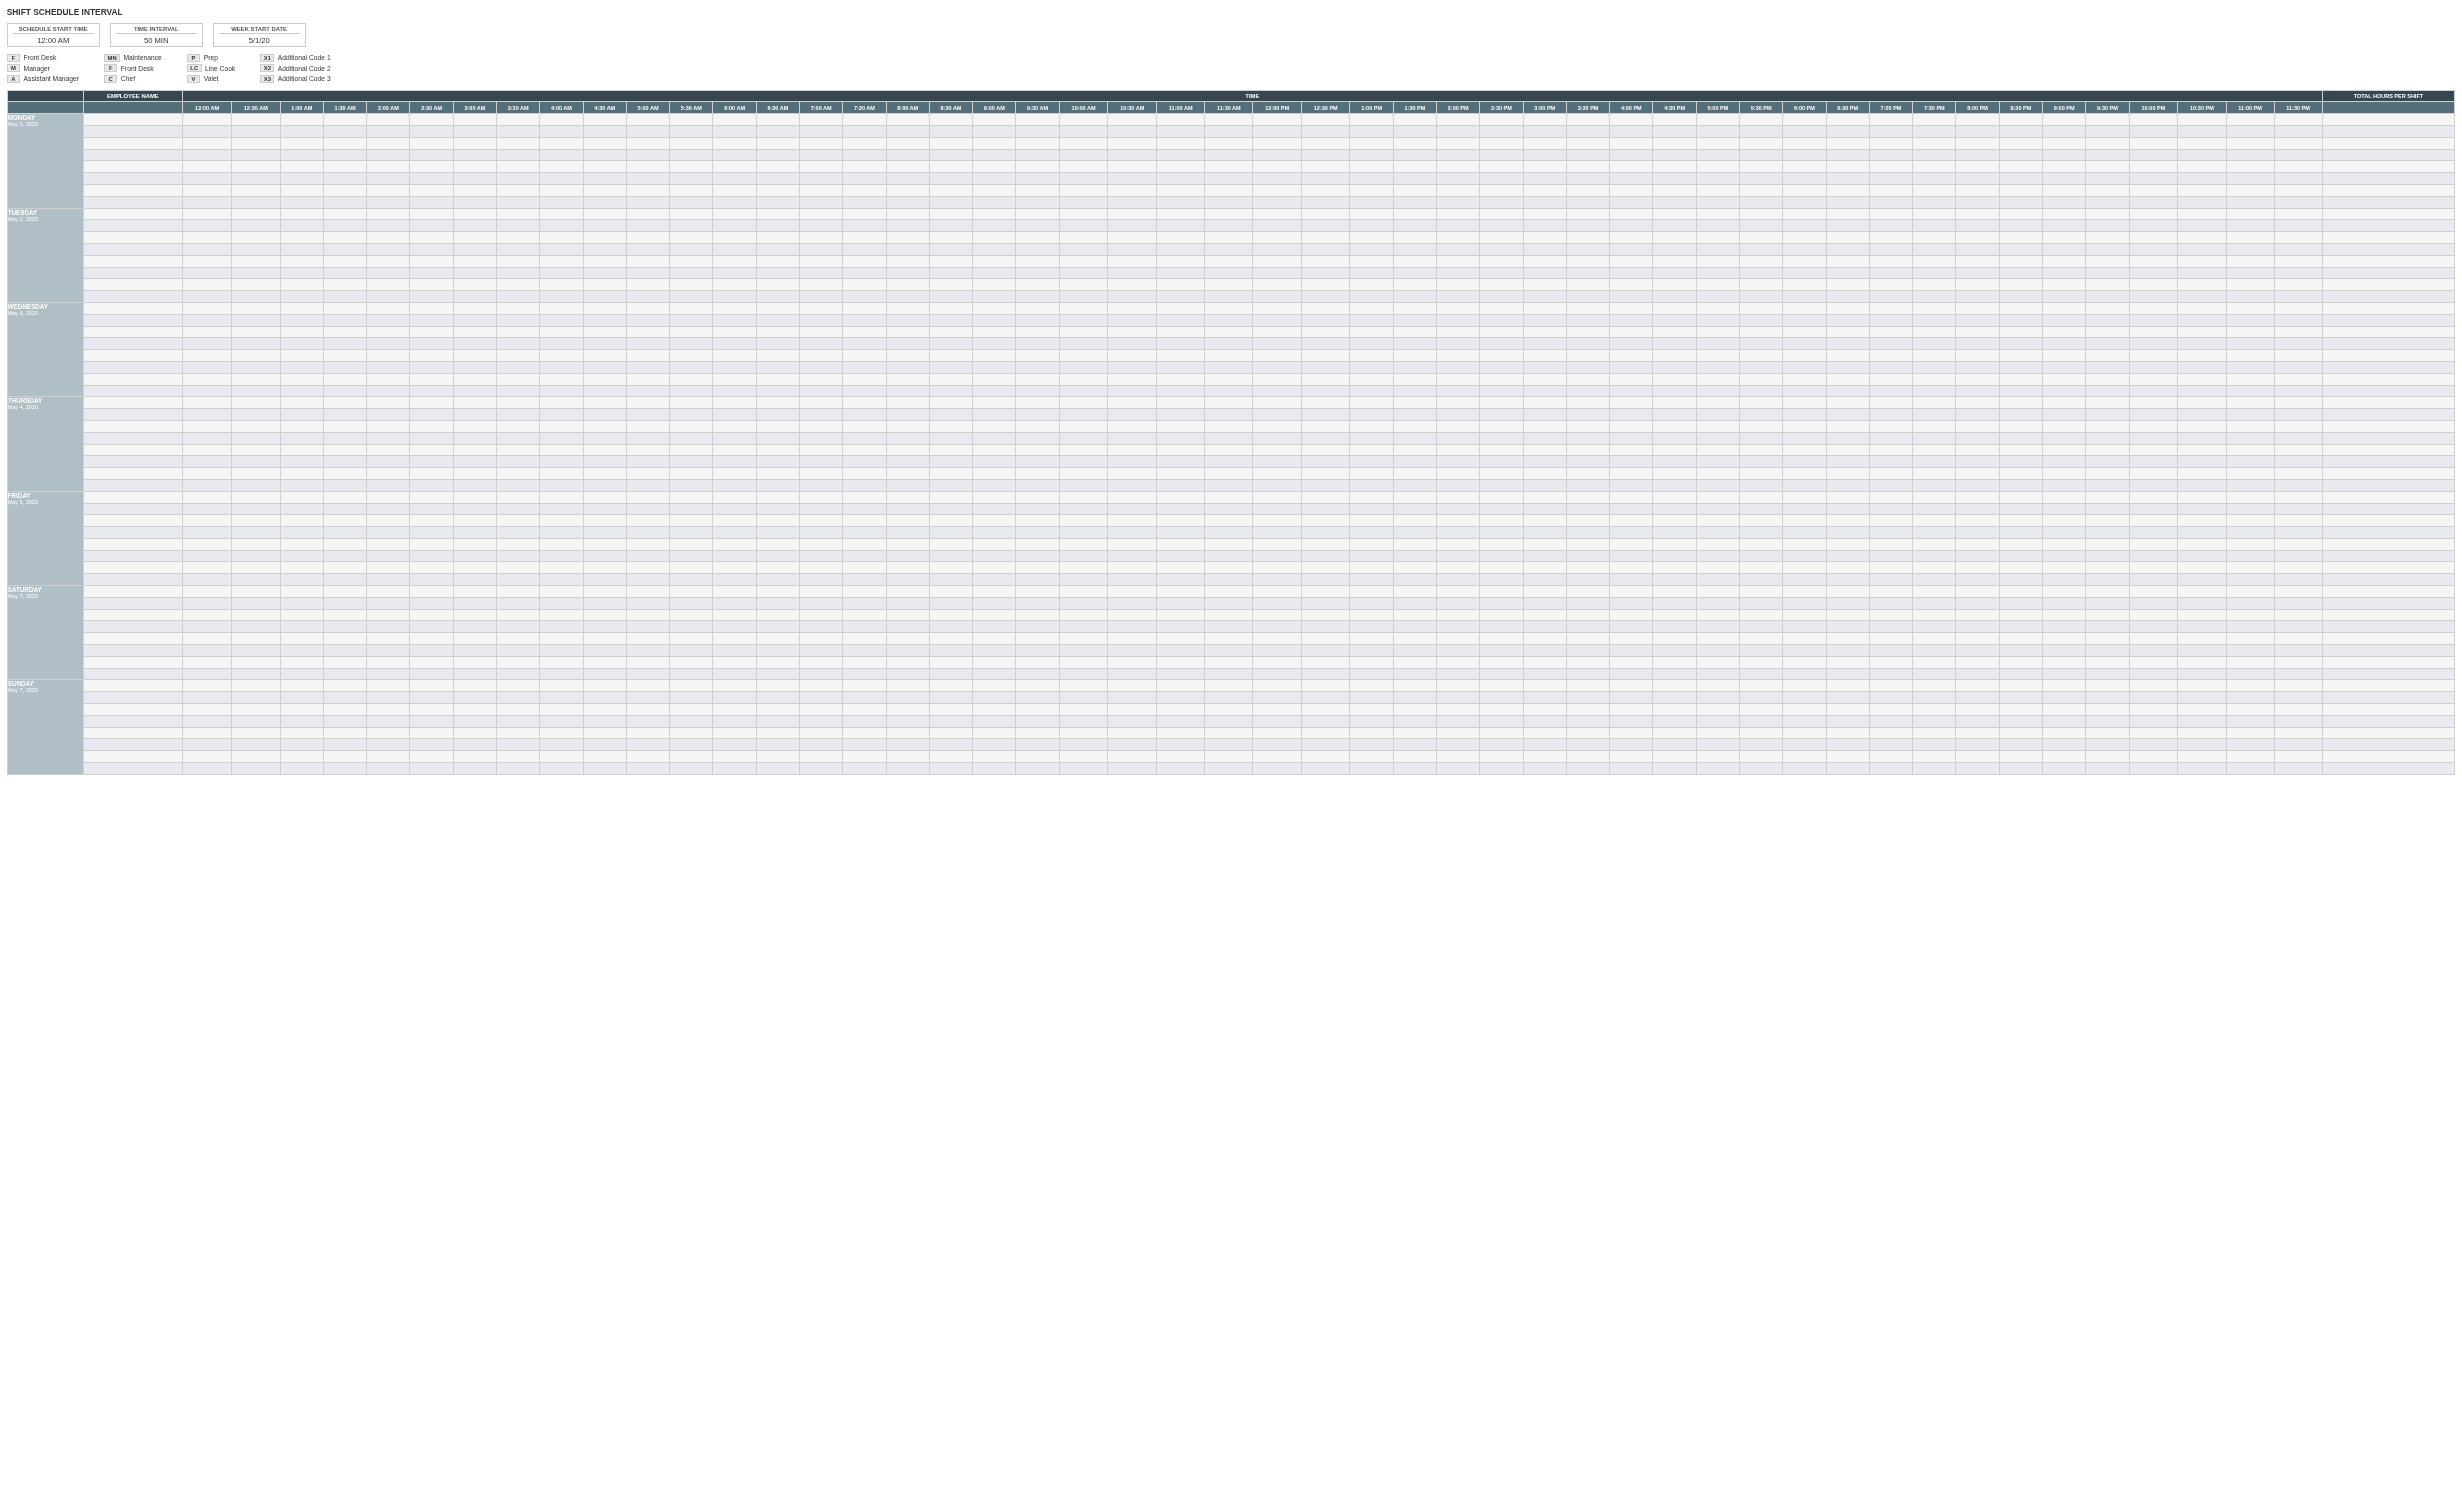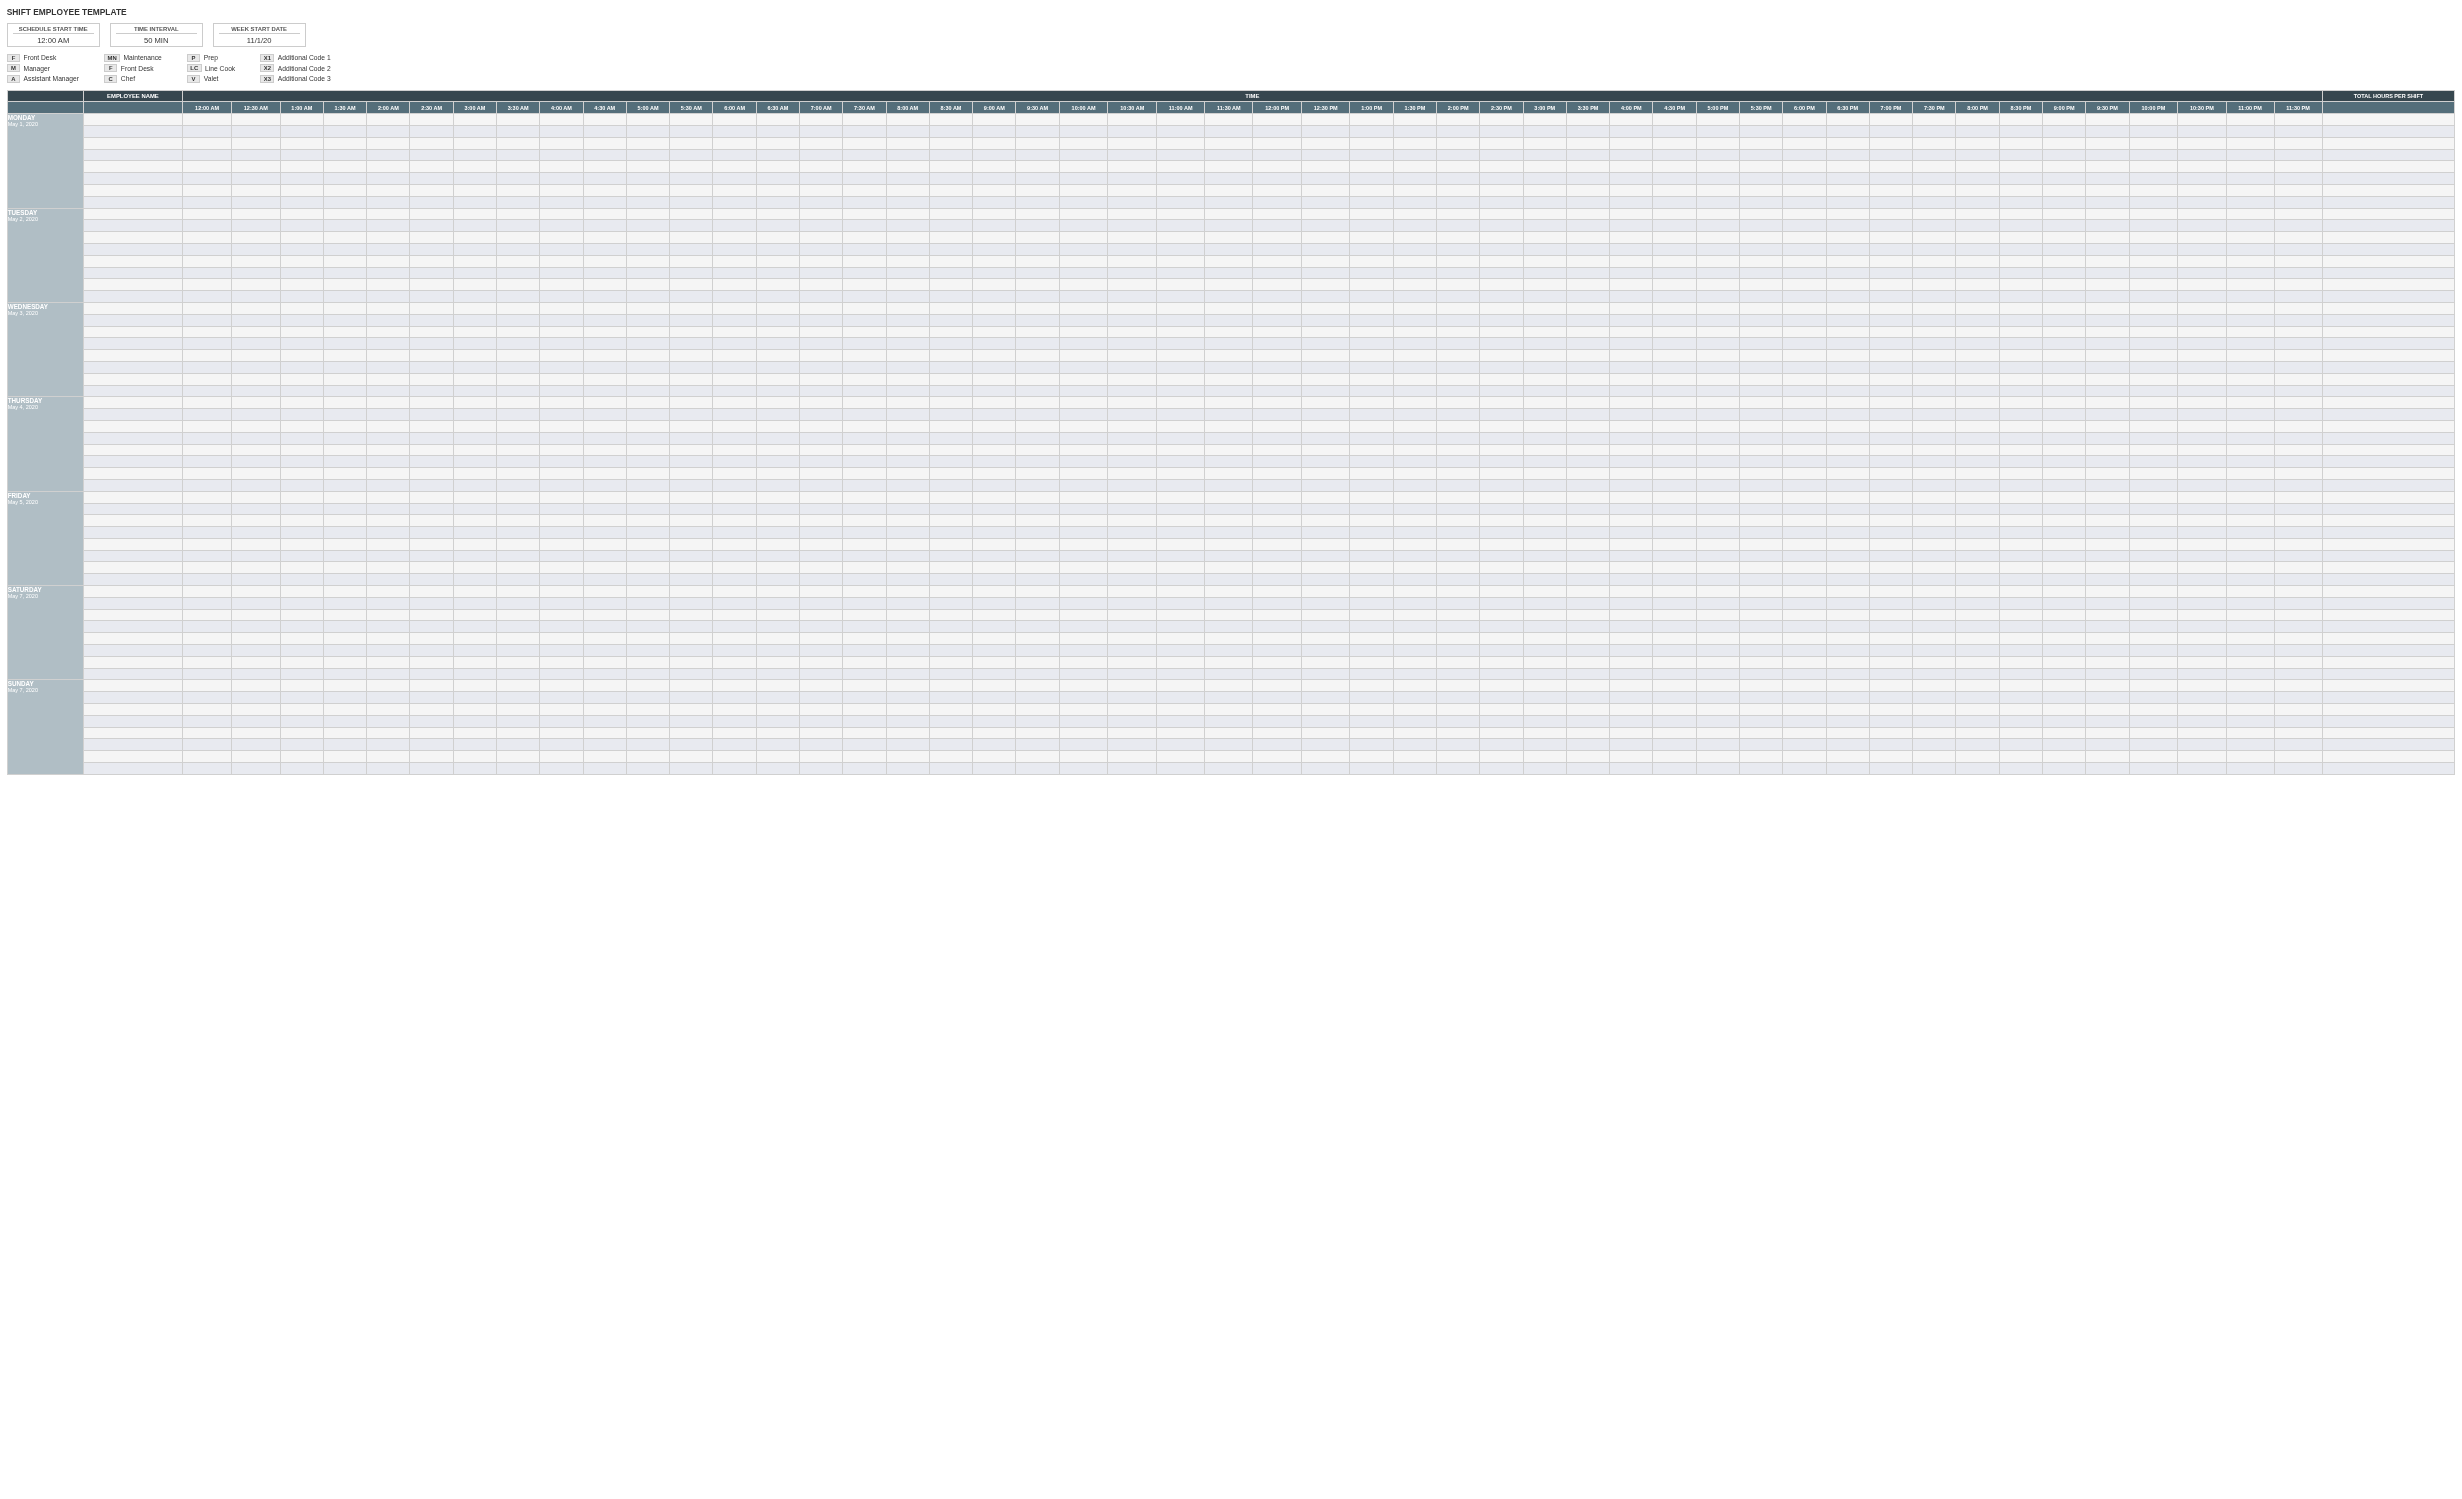--- a/index.html
+++ b/index.html
@@ -136,34 +136,34 @@
     }
     .total-hours-header {
       background: #37474f !important;
       font-size: 5.5px !important;
       text-align: center;
     }
   </style>
 </head>
 <body>
 
-<div class="page-title">SHIFT EMPLOYEE TEMPLATE</div>
+<div class="page-title">SHIFT SCHEDULE INTERVAL</div>
 
 <div class="top-section">
   <div class="config-box">
     <div class="label">SCHEDULE START TIME</div>
     <div class="value">12:00 AM</div>
   </div>
   <div class="config-box">
     <div class="label">TIME INTERVAL</div>
     <div class="value">50 MIN</div>
   </div>
   <div class="config-box">
     <div class="label">WEEK START DATE</div>
-    <div class="value">11/1/20</div>
+    <div class="value">5/1/20</div>
   </div>
 </div>
 
 <div class="legend-section">
   <div class="legend-column">
     <div class="legend-item">
       <span class="legend-code">F</span>
       <span>Front Desk</span>
     </div>
     <div class="legend-item">

